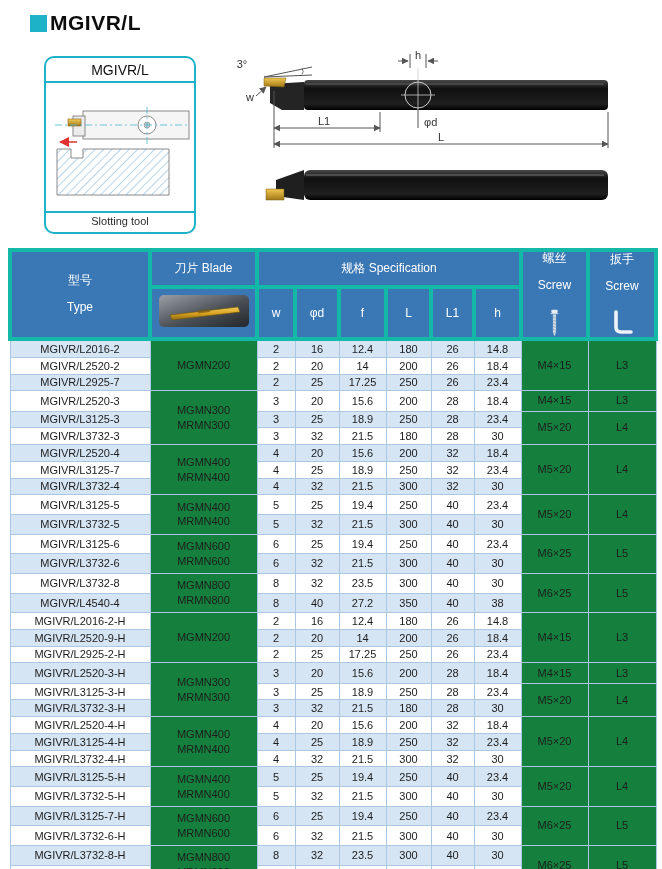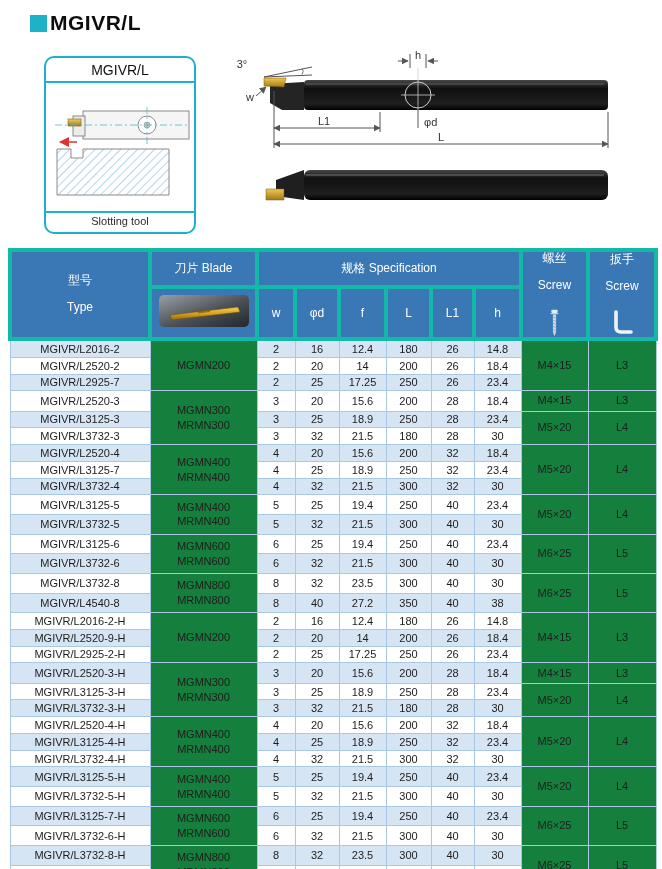--- a/index.html
+++ b/index.html
@@ -361,21 +361,21 @@
         <td>8</td>
         <td>32</td>
         <td>23.5</td>
         <td>300</td>
         <td>40</td>
         <td>30</td>
         <td class="c-merge" rowspan="2">M6×25</td>
         <td class="c-merge" rowspan="2">L5</td>
       </tr>
       <tr>
-        <td class="c-type">MGIVR/L4540-8</td>
+        <td class="c-type">MGIVR/L4540-4</td>
         <td>8</td>
         <td>40</td>
         <td>27.2</td>
         <td>350</td>
         <td>40</td>
         <td>38</td>
       </tr>
       <tr>
         <td class="c-type">MGIVR/L2016-2-H</td>
         <td class="c-merge" rowspan="3">MGMN200</td>

